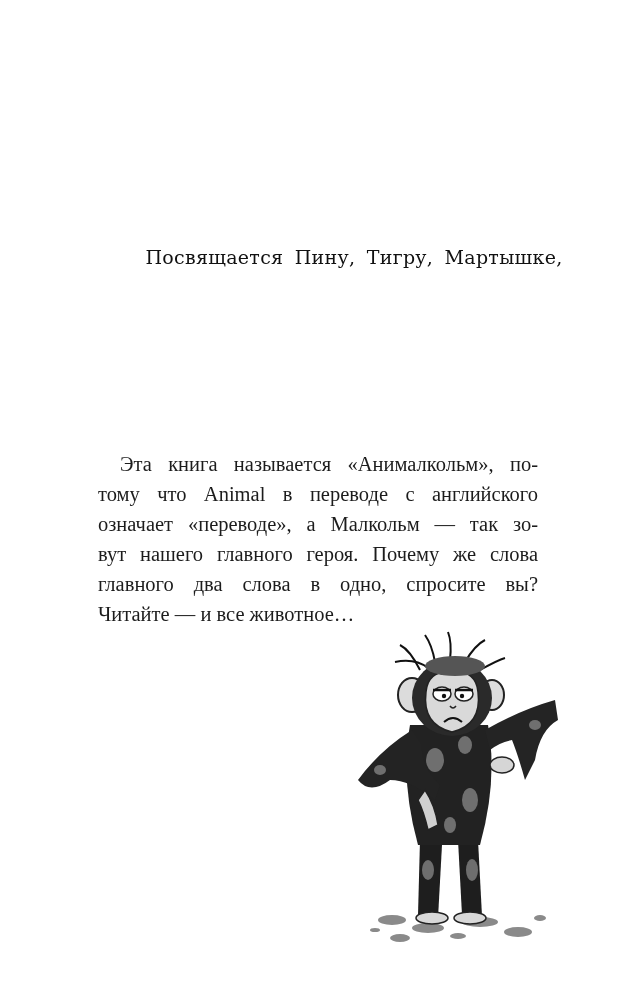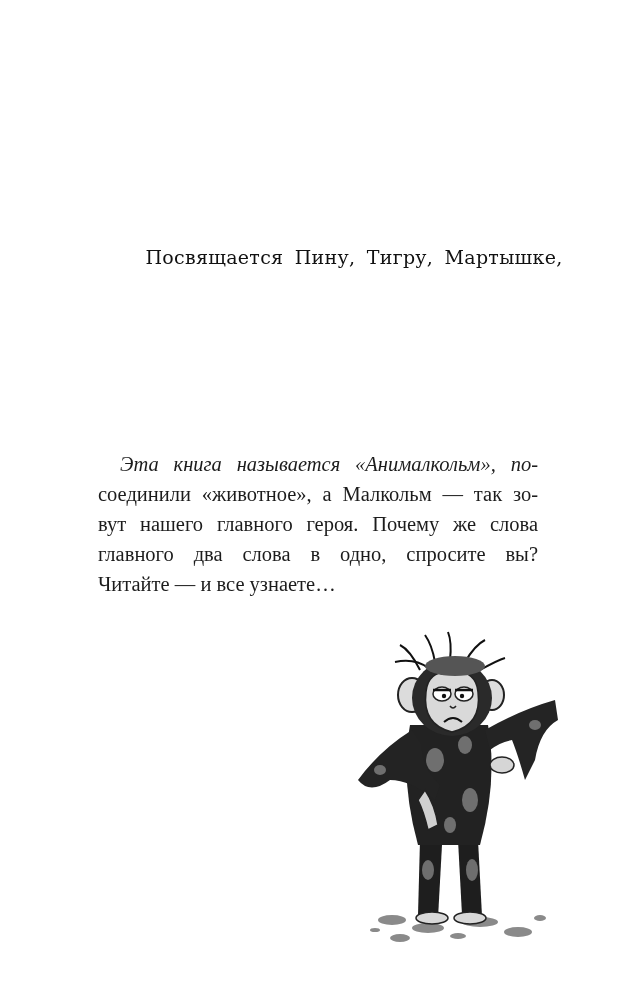--- a/index.html
+++ b/index.html
@@ -38,43 +38,44 @@
       font-size: 20.5px;
       line-height: 30px;
       color: #1c1c1c;
     }
     .paragraph .line {
       display: block;
       text-align: justify;
       text-align-last: justify;
       white-space: nowrap;
     }
-    .paragraph .line.first { text-indent: 22px; font-style: italic; }
+    .paragraph .line.first { text-indent: 22px; }
     .paragraph .line.last { text-align-last: left; }
     .illustration {
       position: absolute;
       left: 340px;
       top: 630px;
       width: 220px;
       height: 330px;
     }
   </style>
 </head>
 <body>
 
 <div class="dedication">
   <span class="line">Посвящается Пину, Тигру, Мартышке,</span>
 </div>
 
 <div class="paragraph">
   <span class="line first">Эта книга называется «Анималкольм», по-</span>
-  <span class="line">соединили «животное», а Малкольм — так зо-</span>
+  <span class="line">тому что Animal в переводе с английского</span>
+  <span class="line">означает «переводе», а Малкольм — так зо-</span>
   <span class="line">вут нашего главного героя. Почему же слова</span>
   <span class="line">главного два слова в одно, спросите вы?</span>
-  <span class="line last">Читайте — и все узнаете…</span>
+  <span class="line last">Читайте — и все животное…</span>
 </div>
 
 <div class="illustration">
   <svg width="220" height="330" viewBox="0 0 220 330">
 
     <g fill="#8a8a8a">
       <ellipse cx="52" cy="290" rx="14" ry="5"></ellipse>
       <ellipse cx="88" cy="298" rx="16" ry="5"></ellipse>
       <ellipse cx="140" cy="292" rx="18" ry="5"></ellipse>
       <ellipse cx="178" cy="302" rx="14" ry="5"></ellipse>

